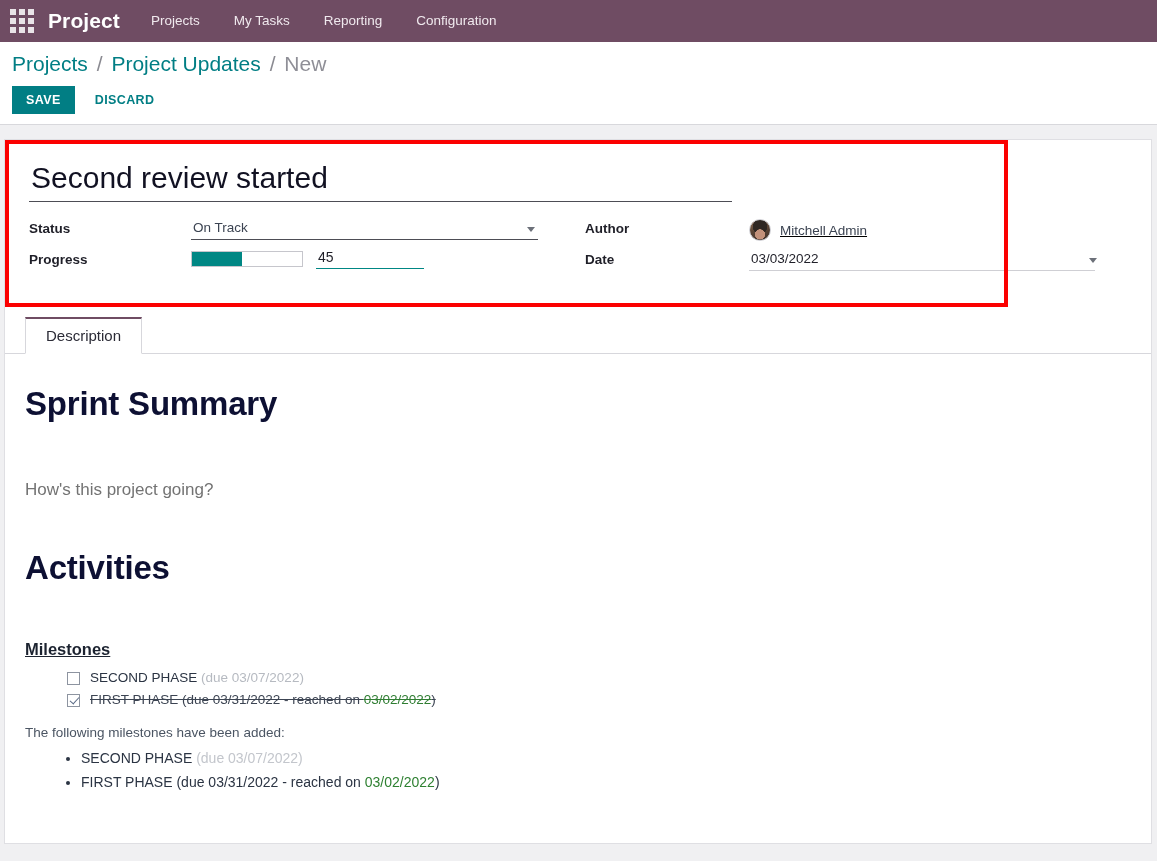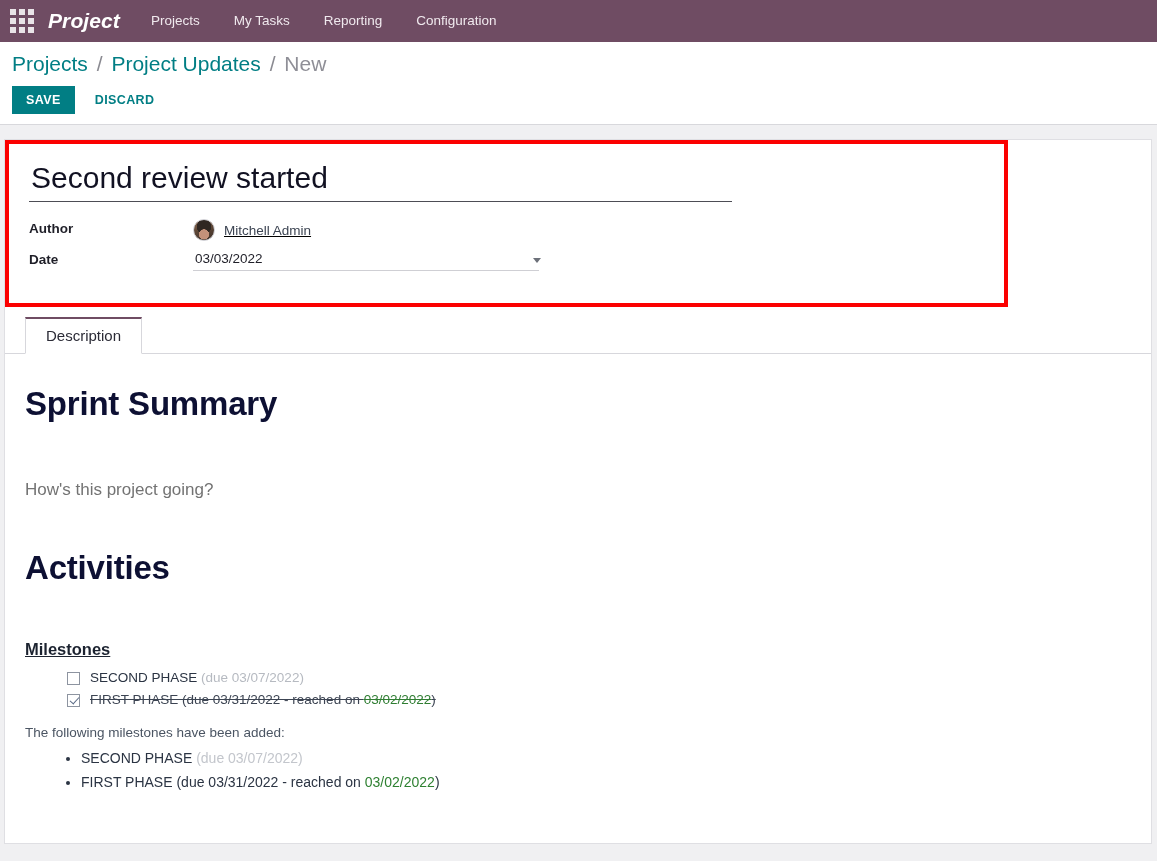--- a/index.html
+++ b/index.html
@@ -32,21 +32,20 @@
     margin-right: 6px;
   }
   .apps-grid i { display: block; width: 6px; height: 6px; background: #e9e4e8; }
   .brand {
     font-size: 21px;
     font-weight: bold;
     letter-spacing: .1px;
     padding: 0 14px 0 6px;
     color: #ffffff;
     cursor: pointer;
-    font-style: italic;
   }
   .nav-items { display: flex; align-items: center; }
   .nav-item {
     font-size: 13.5px;
     color: #f0e9ee;
     padding: 0 17px;
     line-height: 42px;
     cursor: pointer;
     white-space: nowrap;
   }
@@ -391,20 +390,43 @@
     <div class="red-box" style="border-color: rgb(251, 0, 0);"></div>
 
     <div class="form-top">
 
       <div class="title-row">
         <input class="title-input" type="text" value="Second review started" style="">
       </div>
 
       <div class="fields">
 
+        <div class="col-left">
+
+          <div class="frow">
+            <div class="flabel">Status</div>
+            <div class="fval">
+              <input class="select-line" type="text" readonly="" value="On Track" style="">
+              <span class="caret status"></span>
+            </div>
+          </div>
+
+          <div class="frow">
+            <div class="flabel">Progress</div>
+            <div class="fval">
+              <div class="progress-wrap">
+                <div class="pbar">
+                  <div class="pbar-fill" id="pbar-fill" style="width: 45%; background: rgb(0, 135, 132);"></div>
+                </div>
+                <input class="pnum" type="text" value="45" style="">
+              </div>
+            </div>
+          </div>
+
+        </div>
 
         <div class="col-right">
 
           <div class="frow">
             <div class="flabel right">Author</div>
             <div class="fval">
               <div class="author-val">
                 <span class="avatar"></span>
                 <span class="author-name">Mitchell Admin</span>
               </div>

